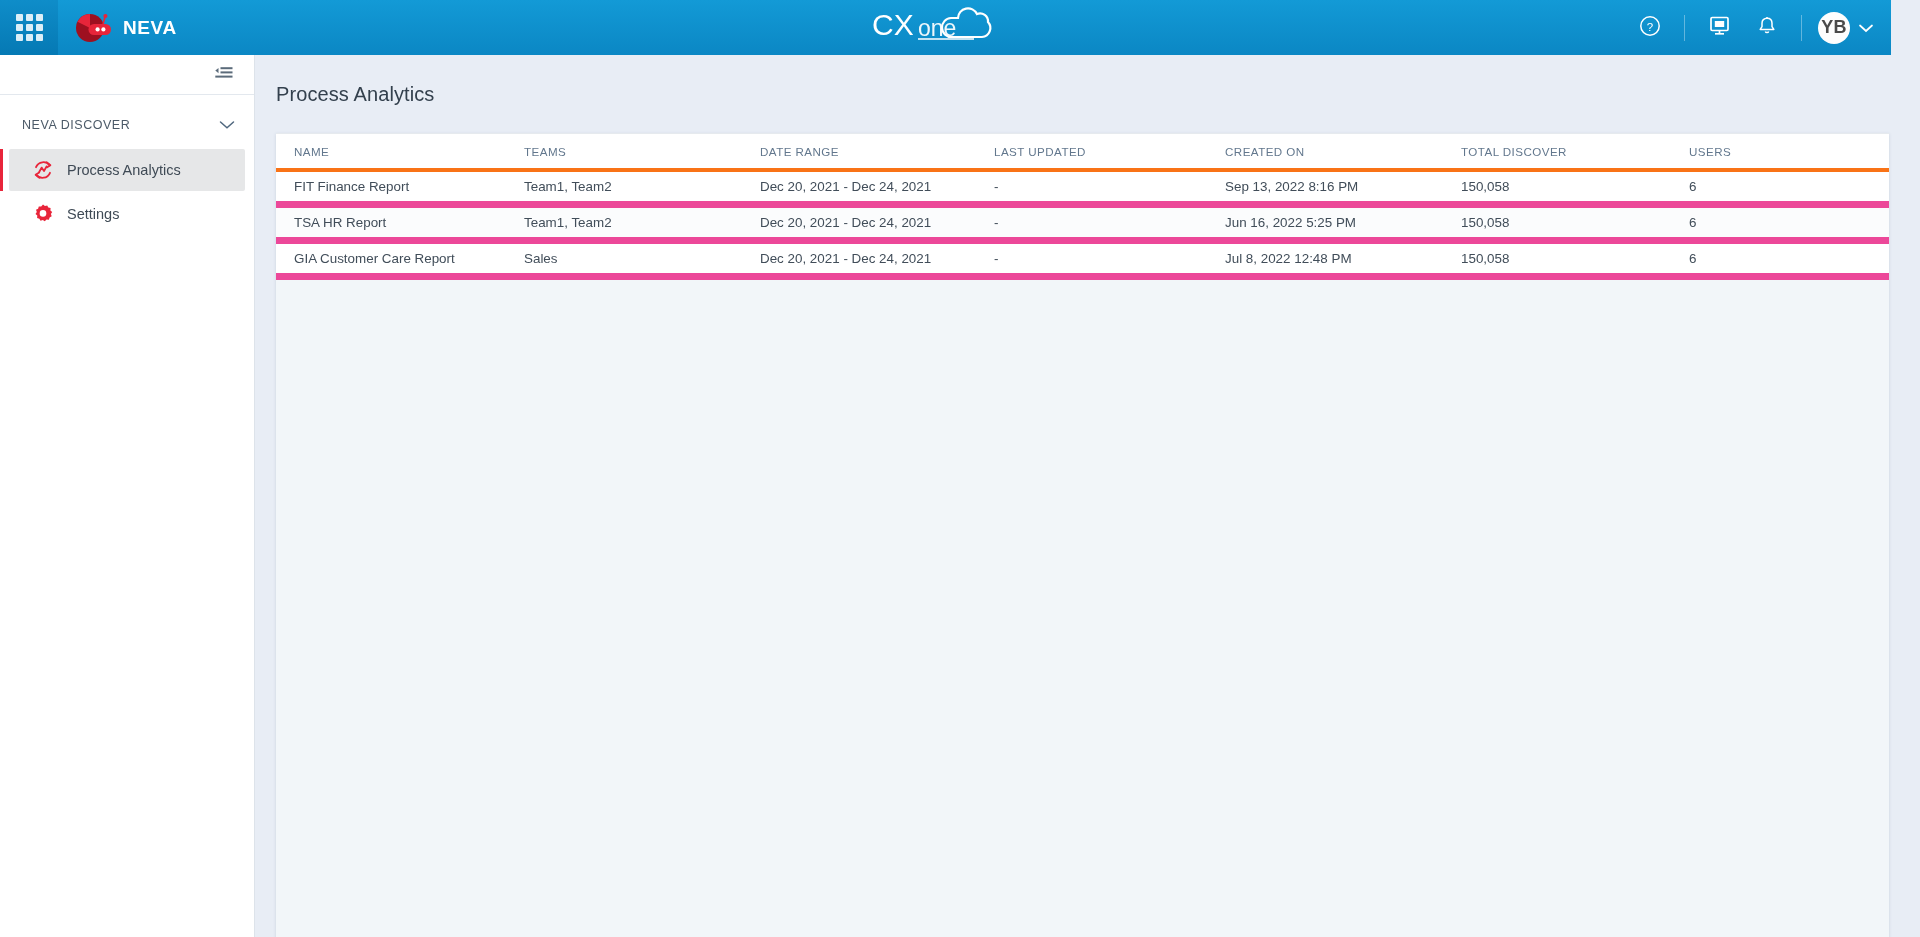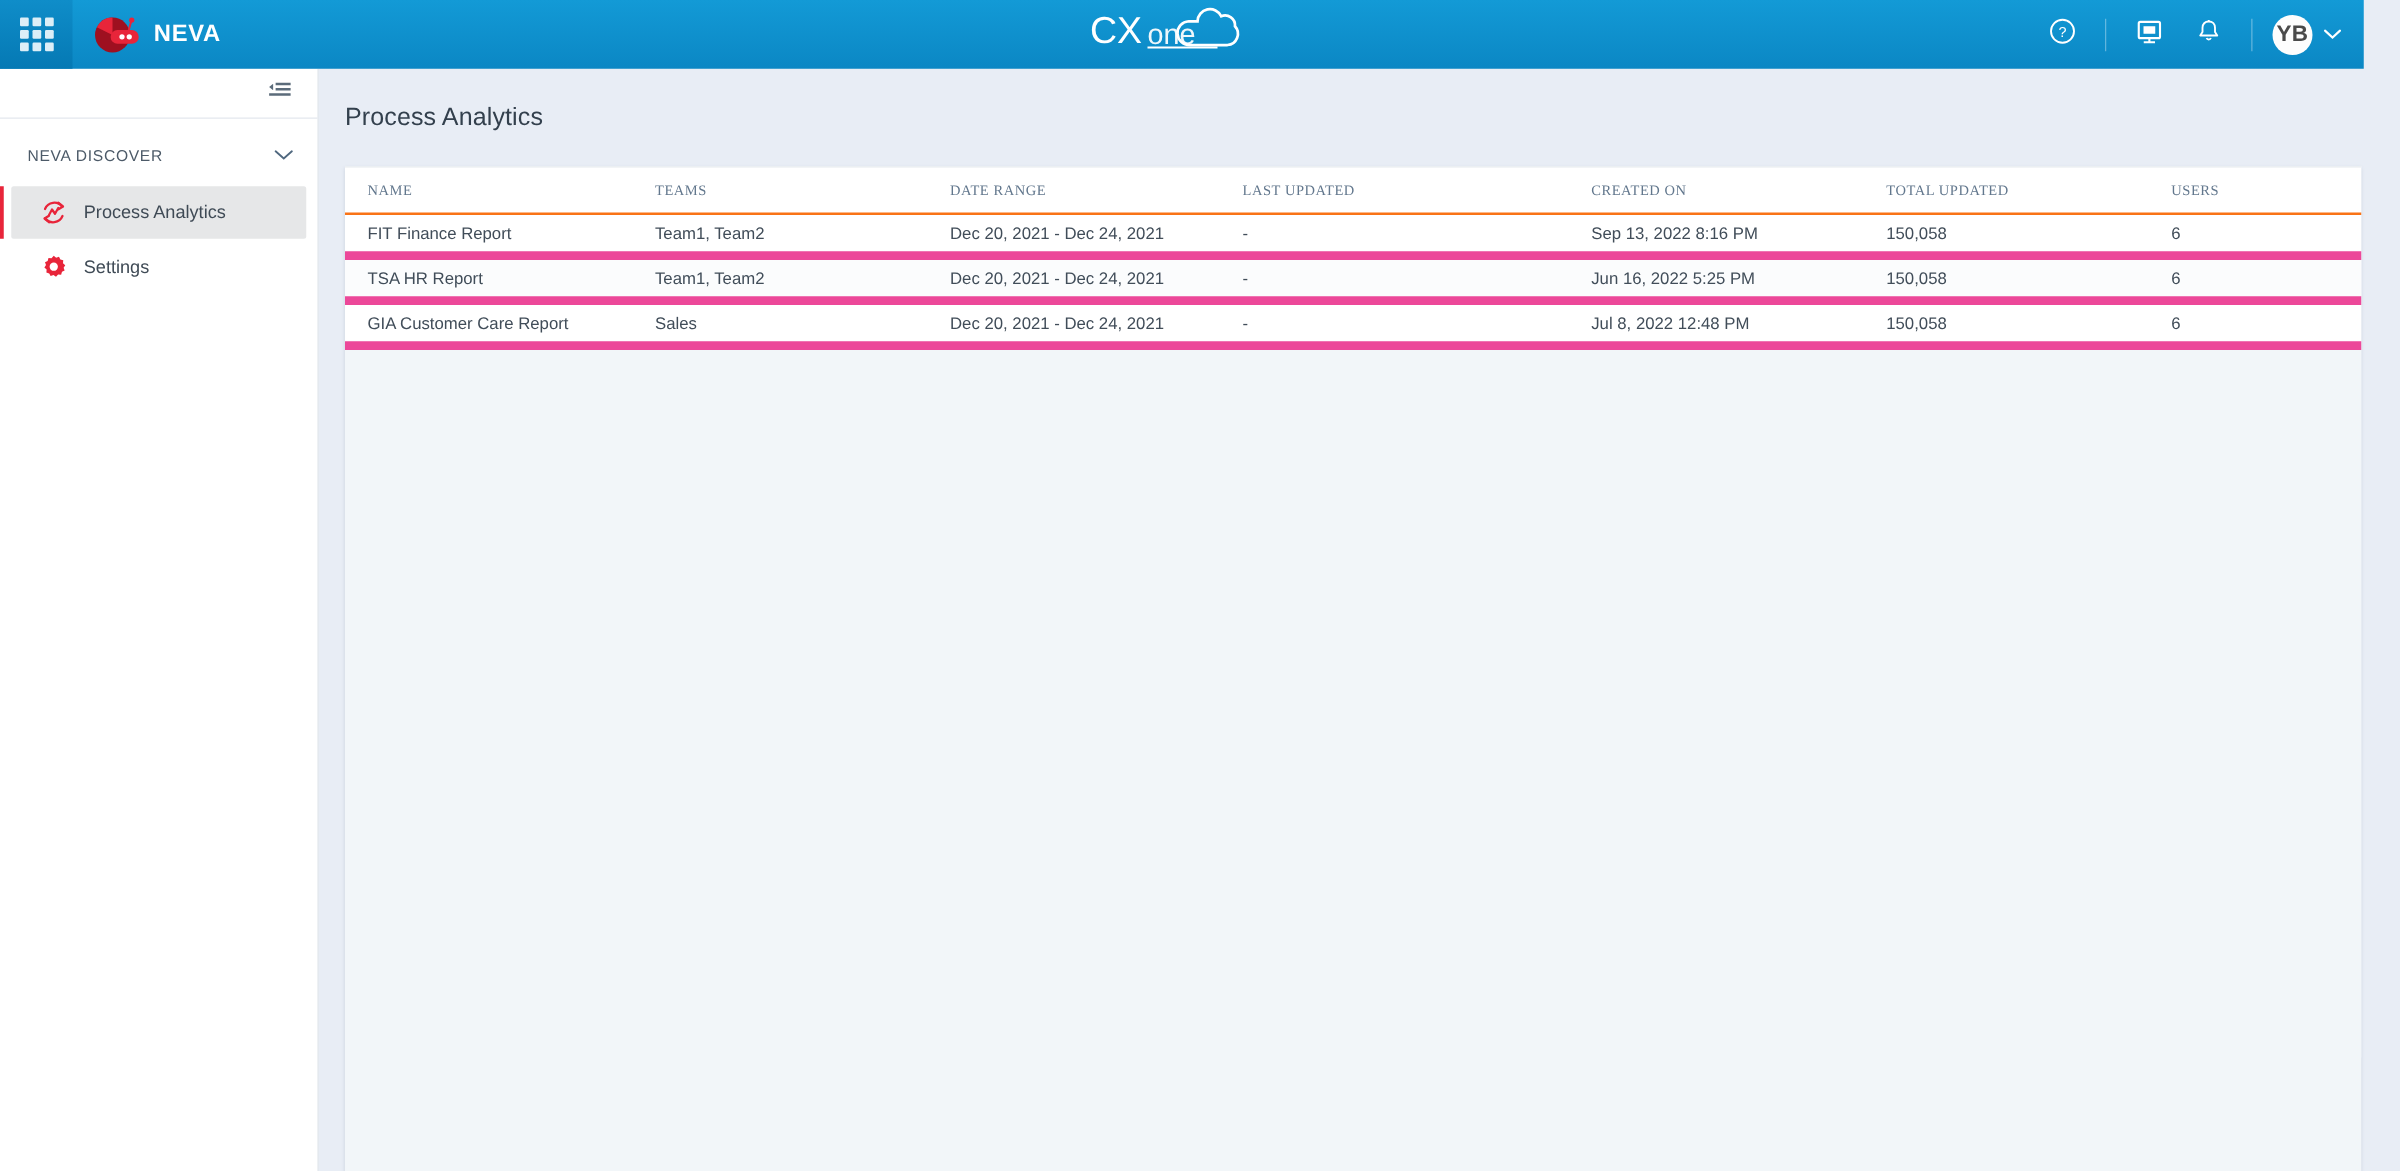--- a/index.html
+++ b/index.html
@@ -287,22 +287,21 @@
   }
   .trow {
     display: flex;
     align-items: center;
     height: 36px;
     padding-left: 18px;
     border-bottom: 7px solid #ec4899;
   }
   .thead {
     height: 38px;
-    border-bottom: 2px solid #f97316;
-    font-family: Liberation Serif, serif;
+    border-bottom: 4px solid #f97316;
   }
   .thead .cell {
     font-size: 11.6px;
     color: #62778d;
     letter-spacing: .45px;
     cursor: pointer;
   }
   .tbody .trow {
     height: 36px;
     cursor: pointer;
@@ -312,21 +311,21 @@
   }
   .tbody .cell {
     font-size: 13.4px;
     color: #414d59;
   }
   .cell { flex: 0 0 auto; }
   .c-name     { width: 230px; }
   .c-teams    { width: 236px; }
   .c-range    { width: 234px; }
   .c-updated  { width: 231px; }
-  .c-created  { width: 236px; margin-left: 48px; }
+  .c-created  { width: 236px; }
   .c-actions  { width: 228px; }
   .c-users    { width: 140px; }
 
   .empty-area {
     height: 566px;
     background: #f2f6f9;
   }
 </style>
 </head>
 <body>
@@ -470,21 +469,21 @@
 
 
     <div class="table">
 
       <div class="trow thead">
         <span class="cell c-name">NAME</span>
         <span class="cell c-teams">TEAMS</span>
         <span class="cell c-range">DATE RANGE</span>
         <span class="cell c-updated">LAST UPDATED</span>
         <span class="cell c-created">CREATED ON</span>
-        <span class="cell c-actions">TOTAL UPDATED</span>
+        <span class="cell c-actions">TOTAL DISCOVER</span>
         <span class="cell c-users">USERS</span>
       </div>
 
       <div class="tbody">
 
         <div class="trow">
           <span class="cell c-name">FIT Finance Report</span>
           <span class="cell c-teams">Team1, Team2</span>
           <span class="cell c-range">Dec 20, 2021 - Dec 24, 2021</span>
           <span class="cell c-updated">-</span>

